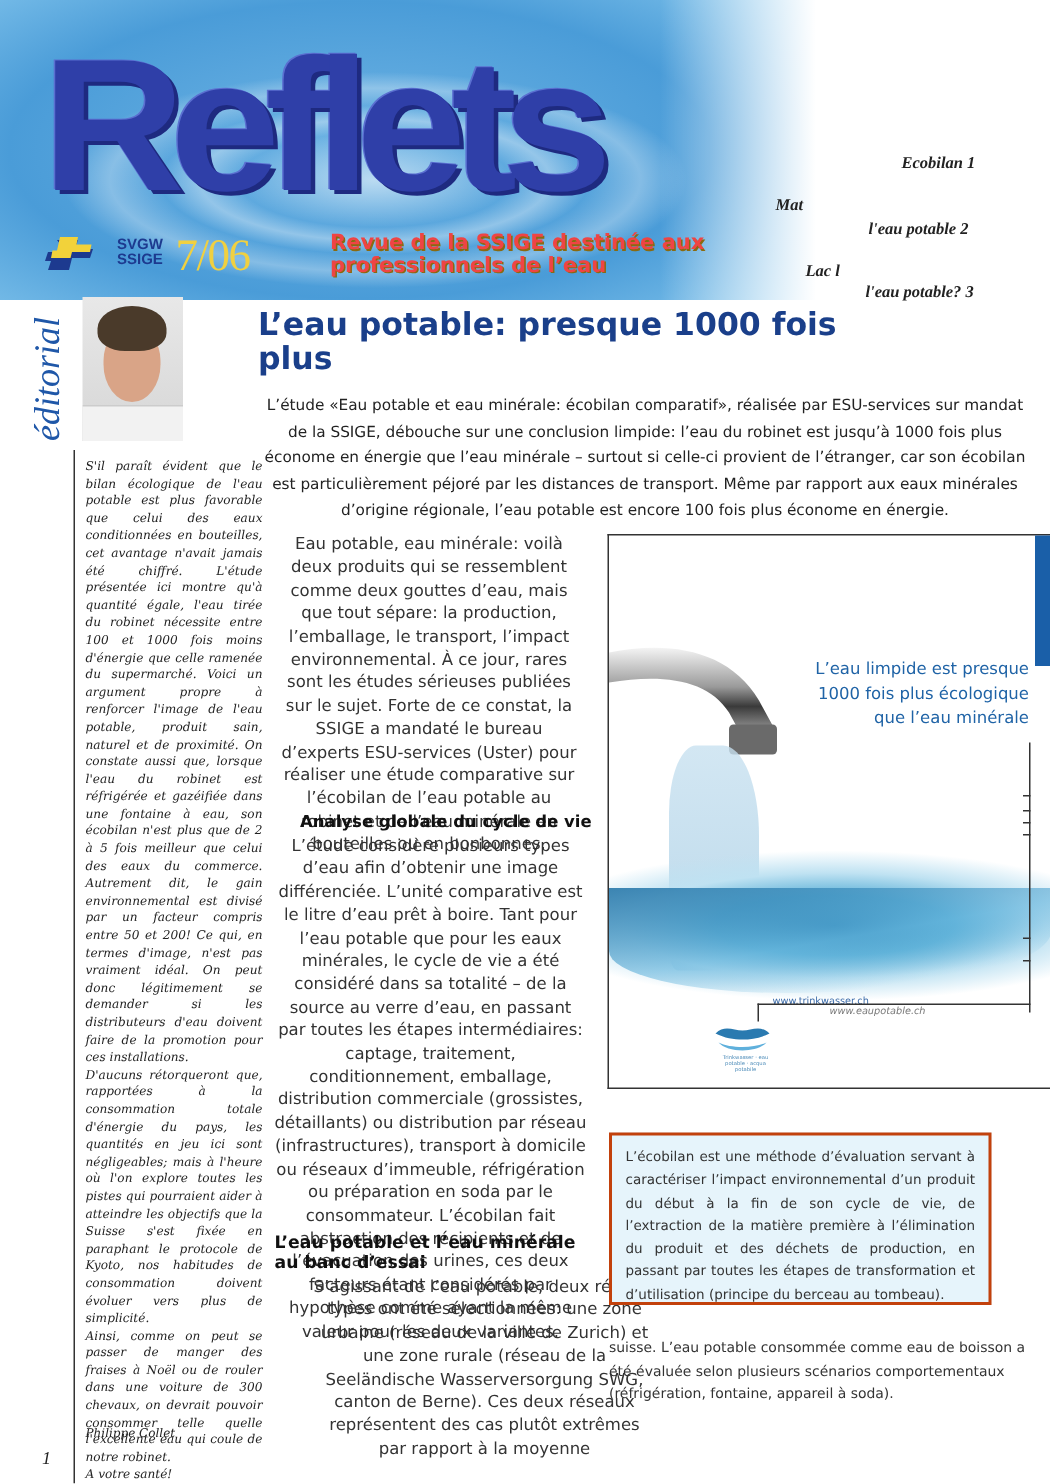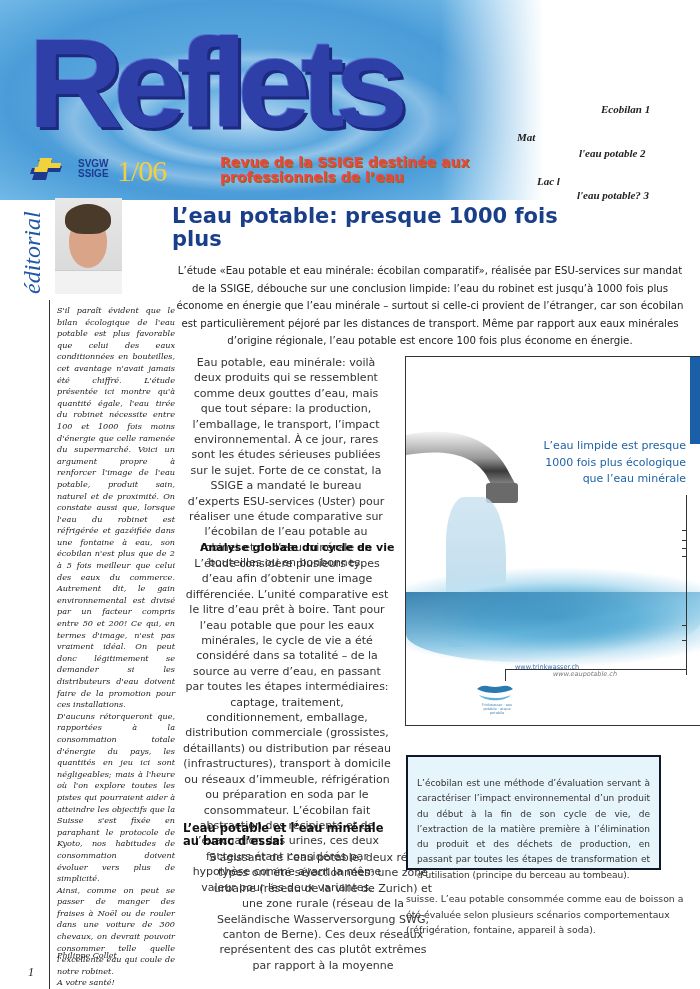--- a/index.html
+++ b/index.html
@@ -107,21 +107,21 @@
   .url1 { position: absolute; left: 515px; top: 663px; font-family: "DejaVu Sans", sans-serif; font-size: 6.5px; color: #3a6aa8; }
   .url2 { position: absolute; left: 553px; top: 670px; font-family: "DejaVu Sans", sans-serif; font-style: italic; font-size: 6.5px; color: #777; }
   .url-rule-h { position: absolute; left: 505px; top: 669px; width: 182px; height: 1px; background: #333; }
   .url-rule-v { position: absolute; left: 505px; top: 669px; width: 1px; height: 12px; background: #333; }
   .tw-logo { position: absolute; left: 475px; top: 683px; width: 40px; height: 20px; }
   .tw-text { position: absolute; left: 477px; top: 703px; width: 40px; font-size: 3.5px; line-height: 4px; color: #4a8ab8; font-family: "DejaVu Sans", sans-serif; text-align: center; }
 
   
   .info-box {
     position: absolute; left: 406px; top: 755px; width: 255px; height: 115px;
-    background: #e6f4fb; border: 2px solid #0f172a; padding: 19px 9px;
+    background: #e6f4fb; border: 2px solid #c2410c; padding: 8px 9px;
     font-family: "DejaVu Sans", sans-serif; font-size: 9px; line-height: 15.3px; color: #333; text-align: justify;
   }
   .col3-end {
     position: absolute; left: 406px; top: 891px; width: 290px;
     font-family: "DejaVu Sans", sans-serif; font-size: 9.3px; line-height: 15.6px; color: #333;
   }
 </style>
 </head>
 <body>
 
@@ -133,21 +133,21 @@
 <div class="ssige-logo">
   <svg class="cross" viewBox="0 0 34 24">
     <polygon points="8,2 22,2 20,8 32,8 30,14 18,14 16,22 2,22 4,16 0,16 2,10 14,10" fill="#1d3a8f"></polygon>
     <polygon points="10,0 22,0 21,5 31,5 30,10 18,10 17,14 4,14 5,9 8,9" fill="#f2d23a"></polygon>
   </svg>
   <div class="txt">
     <div>SVGW</div>
     <div>SSIGE</div>
   </div>
 </div>
-<div class="issue">1/06</div>
+<div class="issue">7/06</div>
 <div class="tagline">
   <div>Revue de la SSIGE destinée aux</div>
   <div>professionnels de l’eau</div>
 </div>
 
 <div class="toc" style="left:601px; top:103px;">Ecobilan 1</div>
 <div class="toc" style="left:517px; top:131px;">Mat</div>
 <div class="toc" style="left:579px; top:147px;">l'eau potable 2</div>
 <div class="toc" style="left:537px; top:175px;">Lac l</div>
 <div class="toc" style="left:577px; top:189px;">l'eau potable? 3</div>

